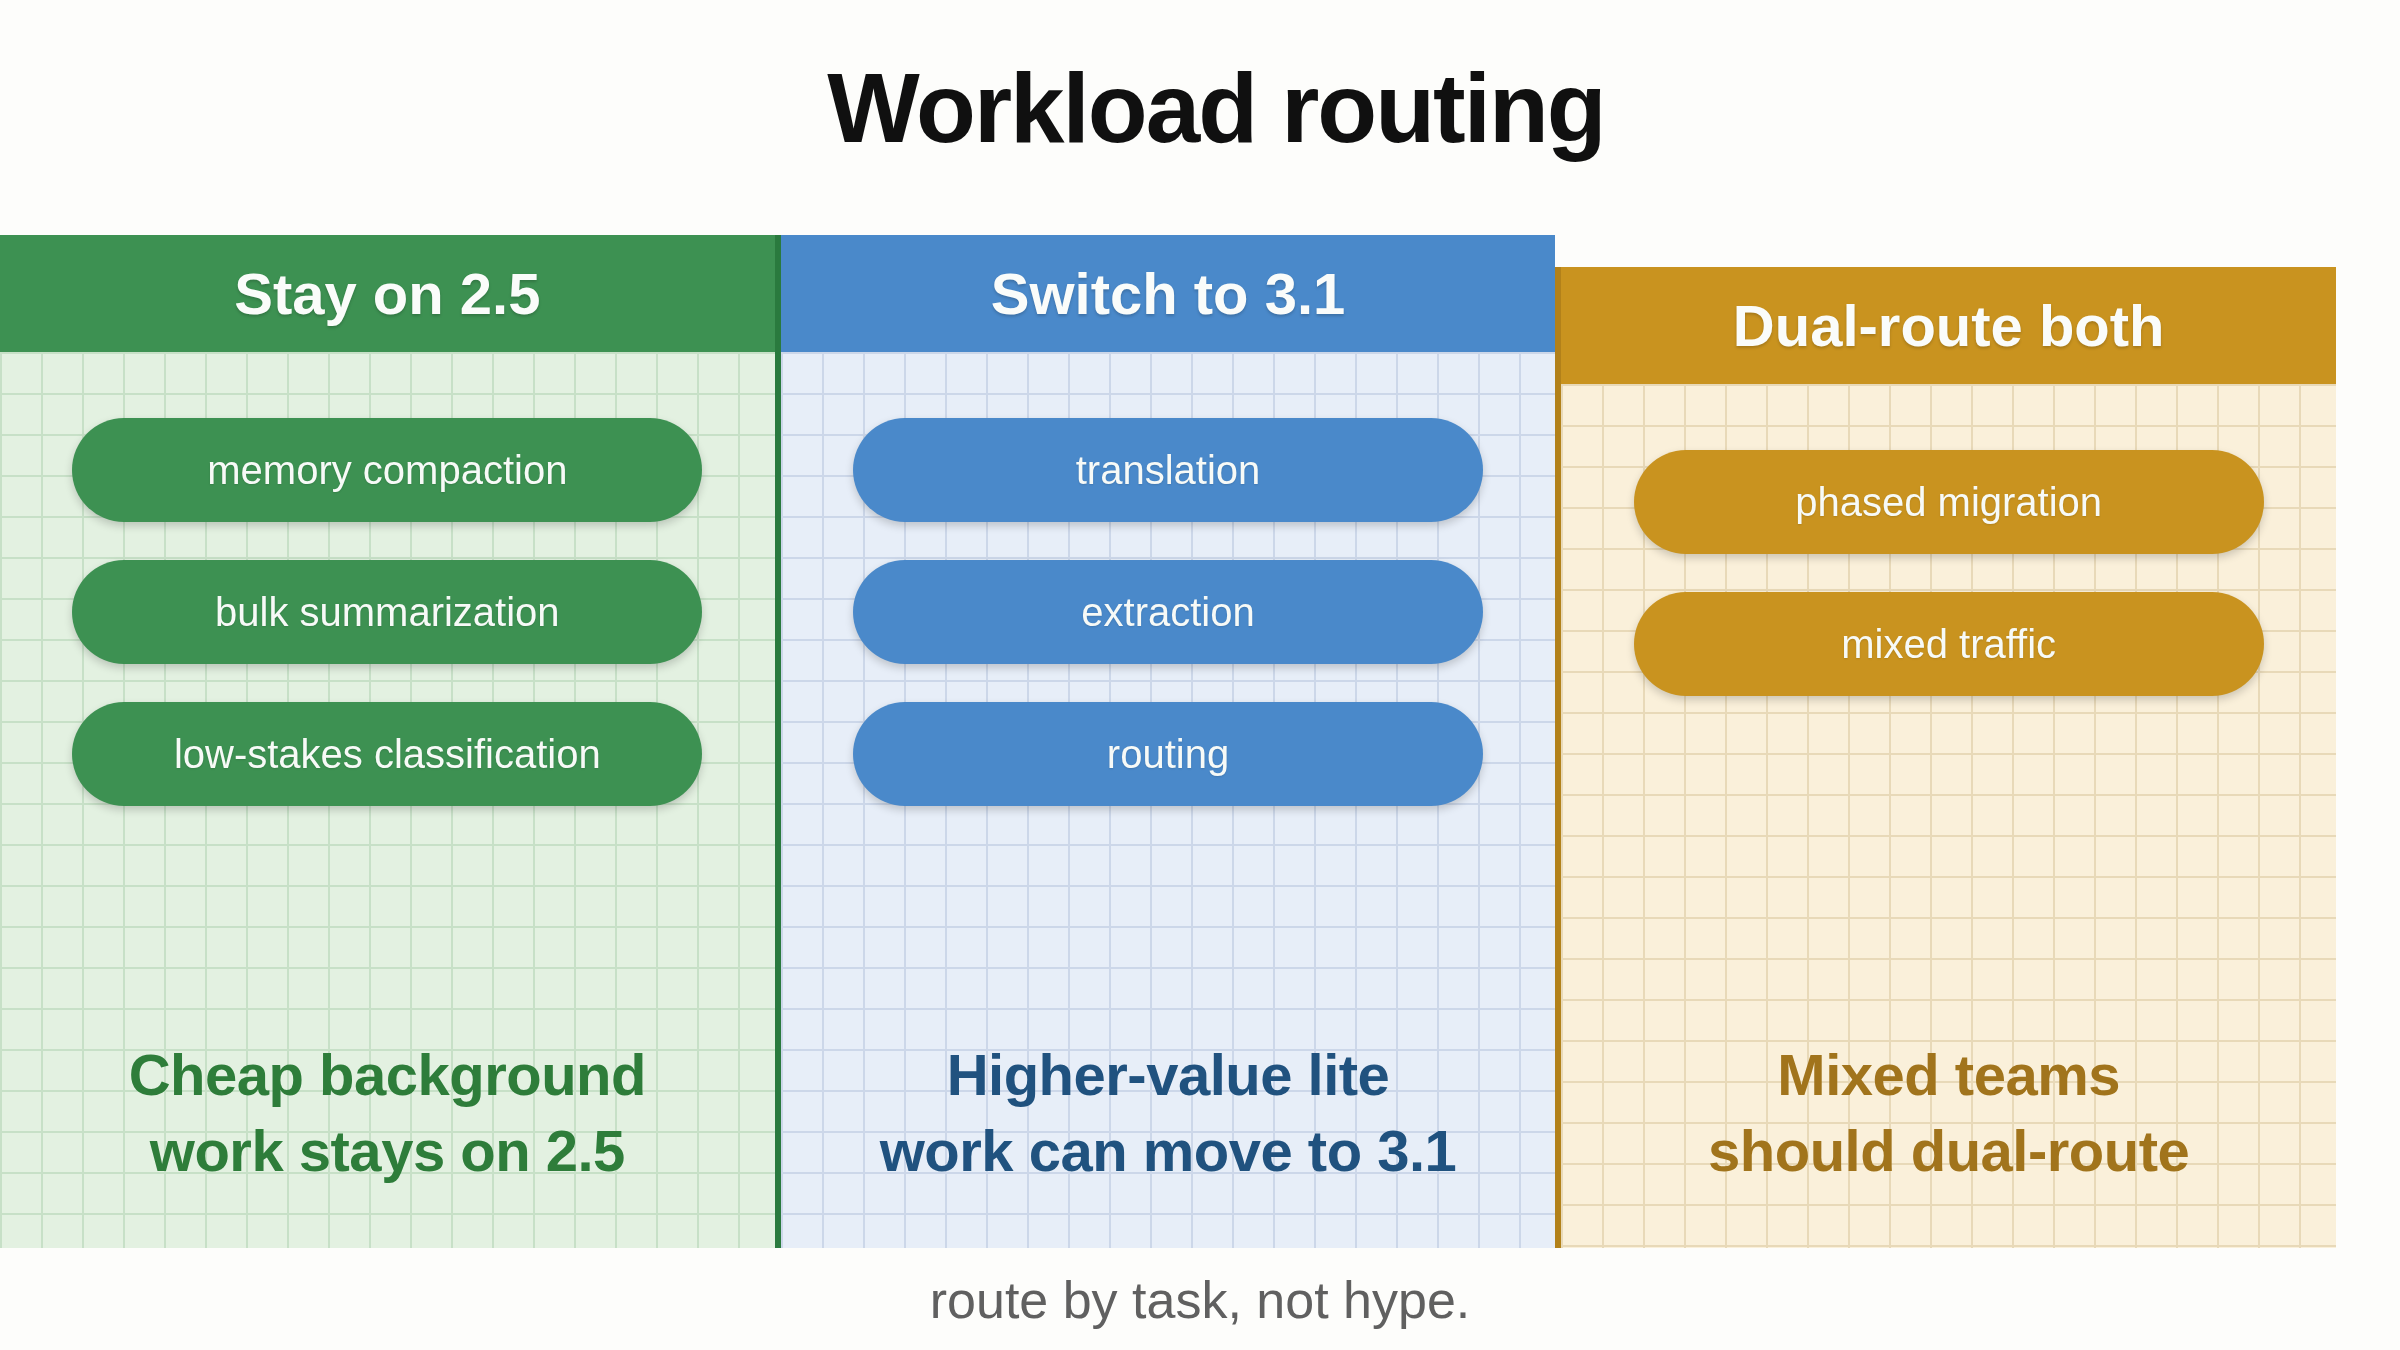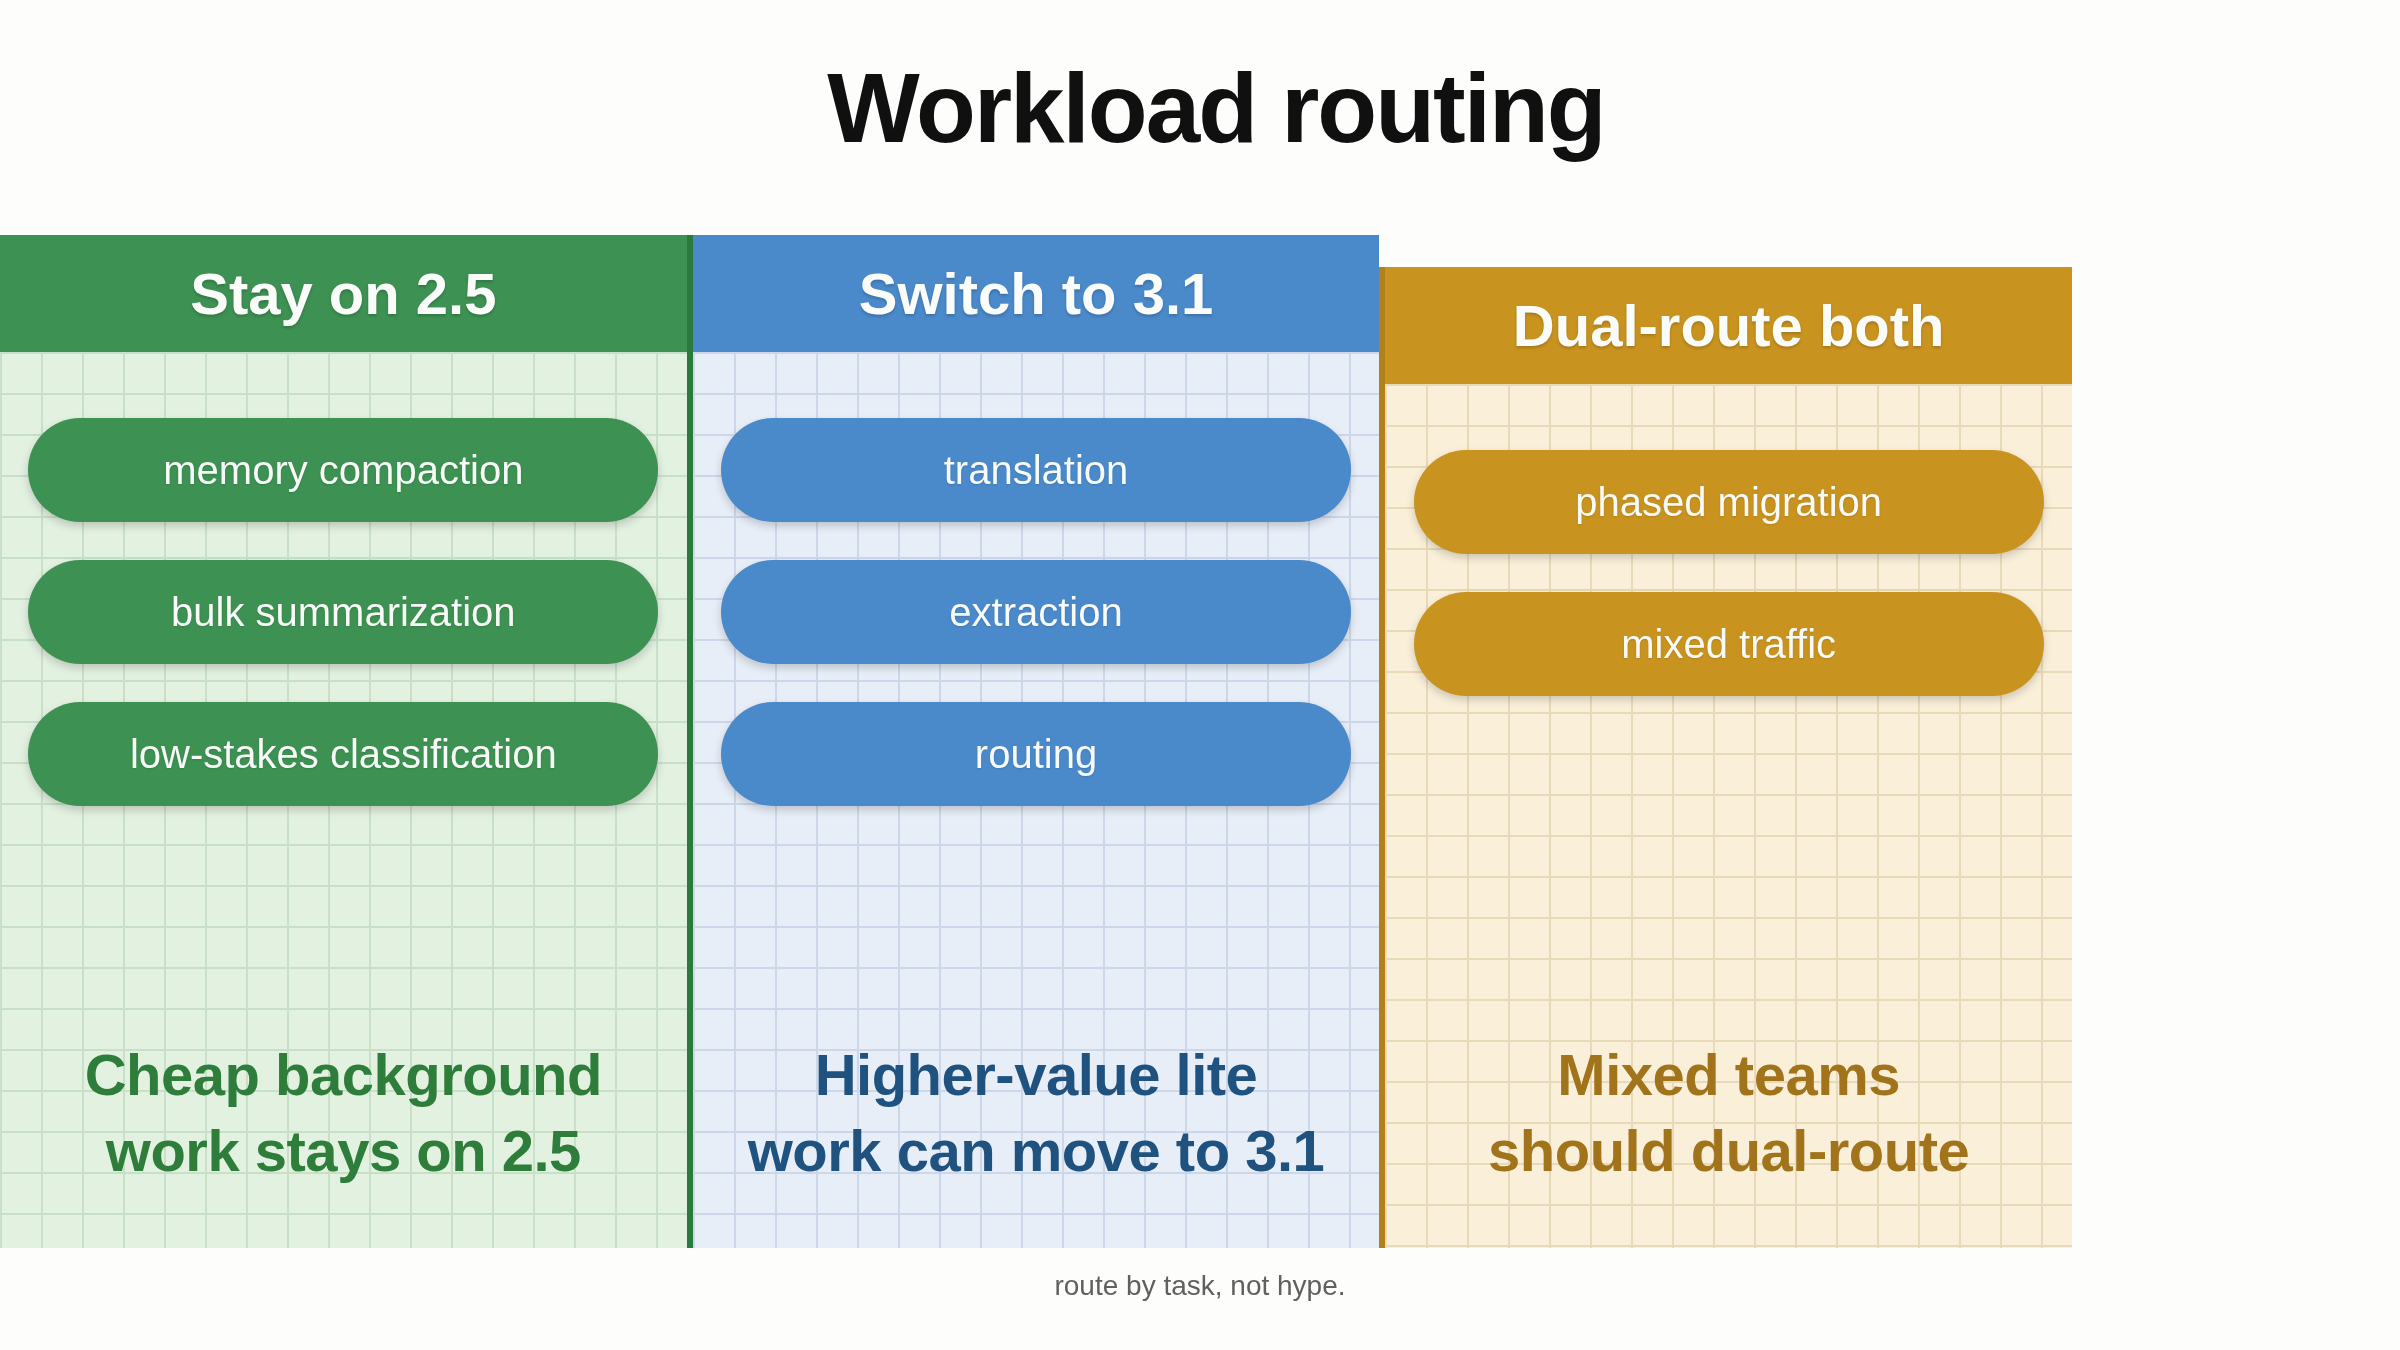--- a/index.html
+++ b/index.html
@@ -25,21 +25,21 @@
     font-size: 98px;
     font-weight: 800;
     letter-spacing: -2px;
     color: #101010;
     line-height: 1.1;
   }
   .columns {
     position: absolute;
     top: 235px;
     left: 0;
-    width: 2072px;
+    width: 2336px;
     height: 1013px;
     display: flex;
   }
   .column {
     flex: 1 1 0;
     display: flex;
     flex-direction: column;
     box-sizing: border-box;
   }
   .column.col-1 { border-right: 6px solid var(--divider); }
@@ -103,21 +103,21 @@
     white-space: pre-line;
     letter-spacing: -0.5px;
   }
   .caption {
     position: absolute;
     top: 1270px;
     left: 0;
     width: 100%;
     text-align: center;
     color: #606060;
-    font-size: 28px;
+    font-size: 52px;
     font-weight: 400;
   }
 </style>
 </head>
 <body>
 
 <div class="stage">
   <div class="page-title">Workload routing</div>
 
   <div class="columns">

